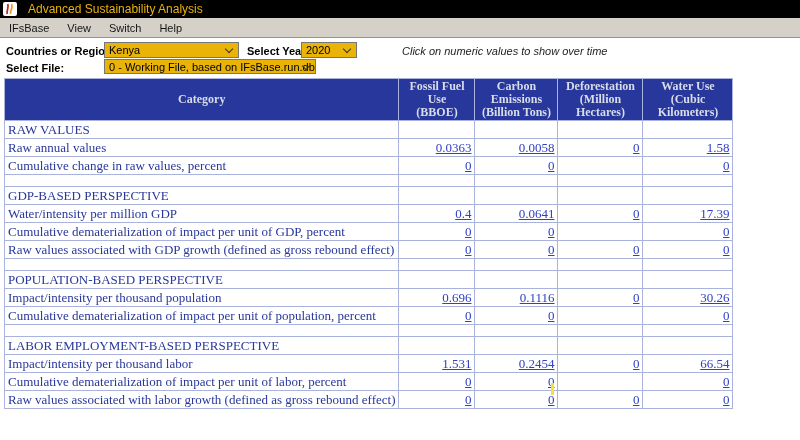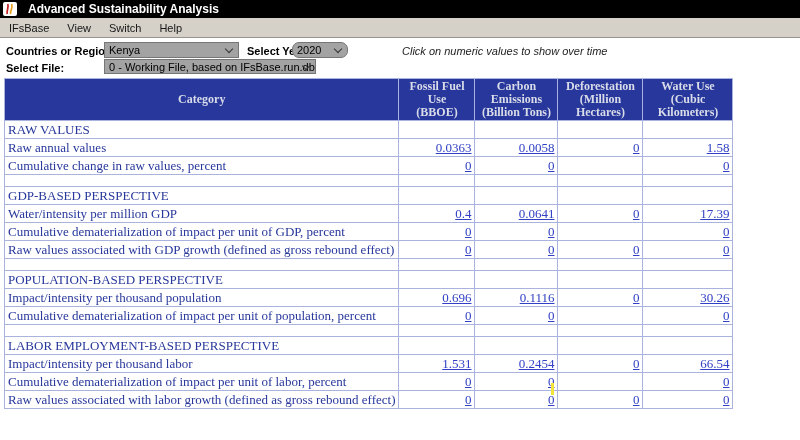--- a/index.html
+++ b/index.html
@@ -6,31 +6,31 @@
   body{
     width:800px;height:440px;position:relative;overflow:hidden;
     background:#ffffff;font-family:"Liberation Sans",sans-serif;
   }
   
   .titlebar{
     position:absolute;top:0;left:0;width:800px;height:18px;
     background:#000000;display:flex;align-items:center;
   }
   .logo{width:14px;height:14px;margin-left:3px;flex:0 0 auto;}
-  .title{color:#ffffff;font-weight:bold;font-size:12px;margin-left:11px;white-space:nowrap;}
+  .title{color:#eab308;font-weight:normal;font-size:12px;margin-left:11px;white-space:nowrap;}
   .menubar{
     position:absolute;top:18px;left:0;width:800px;height:19px;
     background:#d5d1c9;border-bottom:1px solid #98948b;
     display:flex;align-items:center;font-size:11px;color:#161616;
   }
   .menu-item{padding:0 9px;cursor:default;}
   
   .flabel{position:absolute;font-size:11px;font-weight:bold;color:#000;white-space:nowrap;}
   .combo{
-    position:absolute;background:#a3a3a3;border:1px solid #767676;box-sizing:border-box;
+    position:absolute;background:#eab308;border:1px solid #767676;box-sizing:border-box;
     font-size:11px;color:#000;display:flex;align-items:center;padding-left:4px;white-space:nowrap;overflow:hidden;text-align:center;
   }
   .chev{
     position:absolute;right:6px;top:50%;width:5px;height:5px;margin-top:-4px;
     border-left:1px solid #333;border-bottom:1px solid #333;transform:rotate(-45deg);
   }
   .hint{position:absolute;font-size:11px;font-style:italic;color:#1d1d1d;white-space:nowrap;}
   
   table.asa{
     position:absolute;left:4px;top:78px;border-collapse:collapse;table-layout:fixed;
@@ -72,21 +72,21 @@
   <span class="menu-item">Help</span>
 </div>
 
 <span class="flabel" style="left:6px;top:45px;">Countries or Regions</span>
 <div class="combo" style="left:104px;top:42px;width:135px;height:16px;">
   <span>Kenya</span>
   <span class="chev"></span>
 </div>
 
 <span class="flabel" style="left:247px;top:45px;">Select Year</span>
-<div class="combo" style="left:292px;top:42px;width:56px;height:16px;border-radius:7px;">
+<div class="combo" style="left:301px;top:42px;width:56px;height:16px;">
   <span>2020</span>
   <span class="chev"></span>
 </div>
 
 <span class="hint" style="left:390px;top:45px;margin-left:12px;">Click on numeric values to show over time</span>
 
 <span class="flabel" style="left:6px;top:62px;">Select File:</span>
 <div class="combo" style="left:104px;top:59px;width:212px;height:15px;">
   <span>0 - Working File, based on IFsBase.run.db</span>
   <span class="chev"></span>

